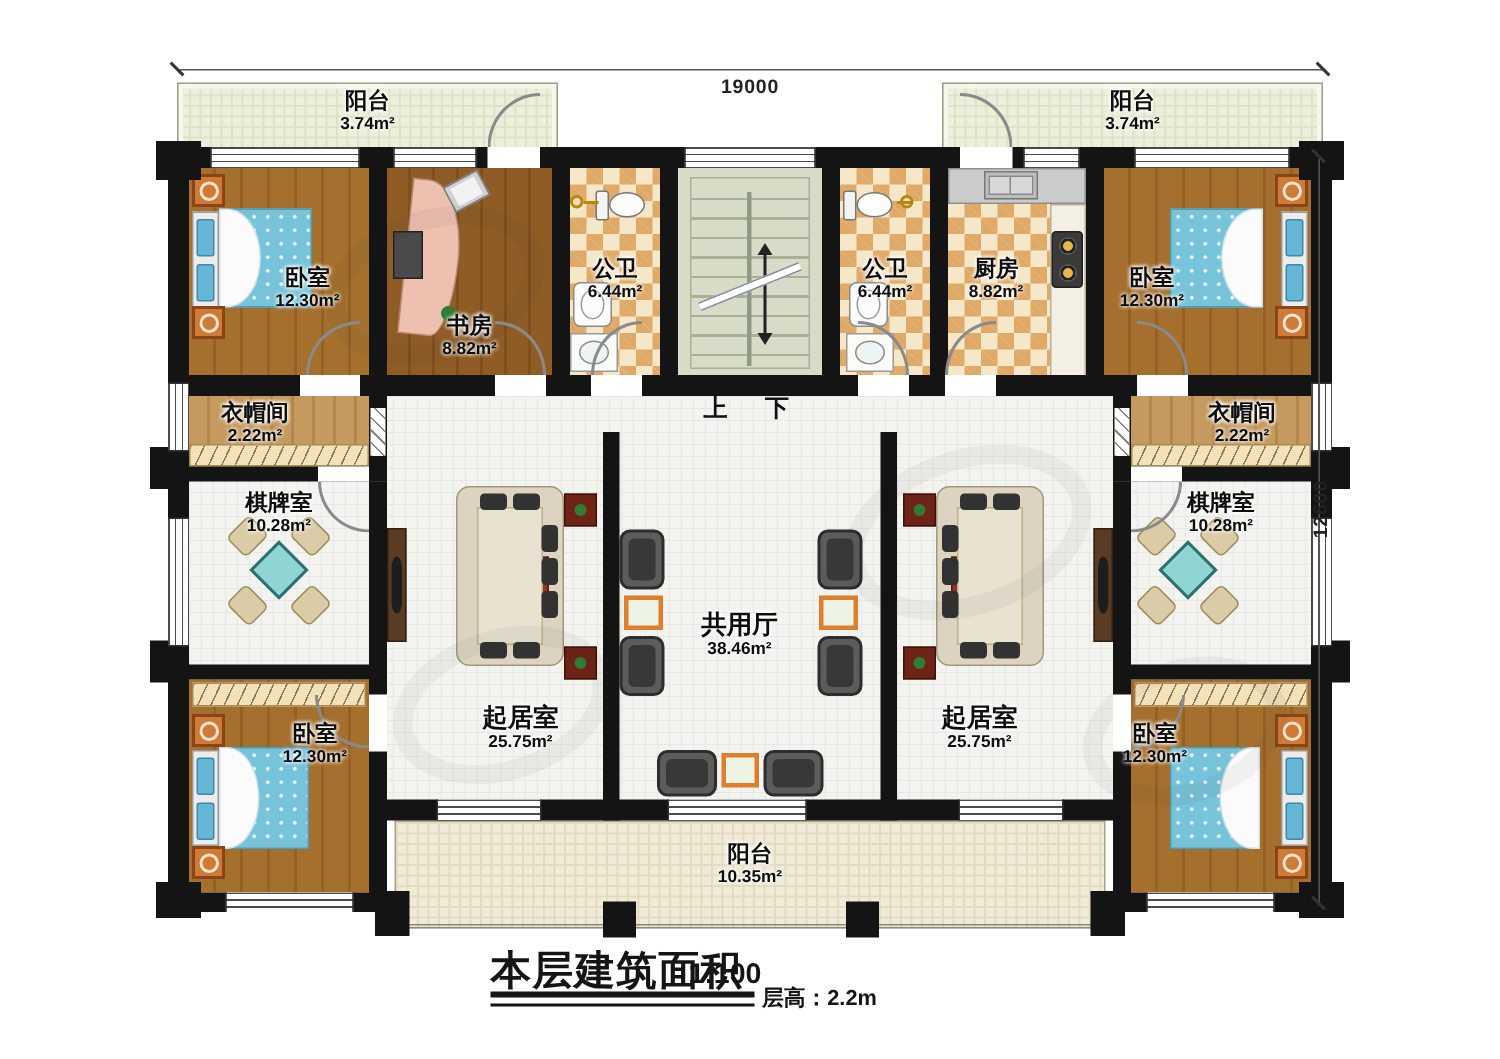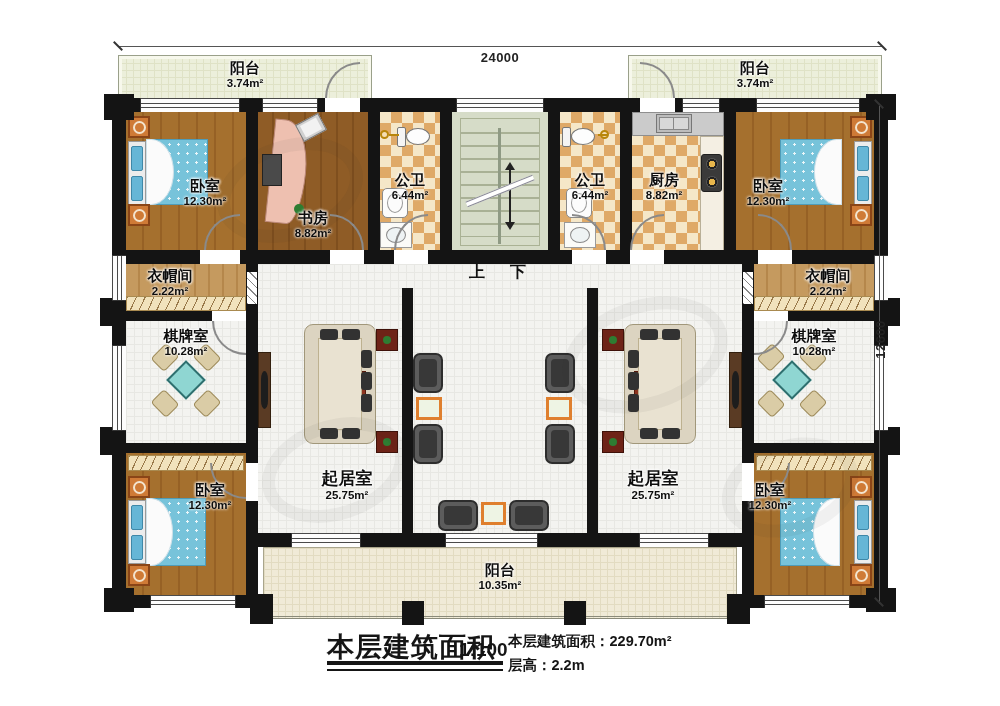--- a/index.html
+++ b/index.html
@@ -436,42 +436,45 @@
     <span class="ra">10.28m²</span>
   </div>
   <div class="room-label big" style="left:297px;top:470px;width:100px">
     <span class="rn">起居室</span>
     <span class="ra">25.75m²</span>
   </div>
   <div class="room-label big" style="left:603px;top:470px;width:100px">
     <span class="rn">起居室</span>
     <span class="ra">25.75m²</span>
   </div>
+  <div class="room-label big" style="left:443px;top:408px;width:100px">
+    <span class="rn">共用厅</span>
+    <span class="ra">38.46m²</span>
+  </div>
   <div class="room-label" style="left:165px;top:482px;width:90px">
     <span class="rn">卧室</span>
     <span class="ra">12.30m²</span>
   </div>
   <div class="room-label" style="left:725px;top:482px;width:90px">
     <span class="rn">卧室</span>
     <span class="ra">12.30m²</span>
   </div>
   <div class="room-label" style="left:440px;top:562px;width:120px">
     <span class="rn">阳台</span>
     <span class="ra">10.35m²</span>
   </div>
 
   <div class="dim-line-h" style="left:118px;top:46px;width:764px"></div>
   <div class="tick" style="left:112px;top:45px"></div>
   <div class="tick" style="left:876px;top:45px"></div>
-  <div class="dim-text" style="left:460px;top:50px;width:80px;text-align:center">24000</div>
+  <div class="dim-text" style="left:460px;top:50px;width:80px;text-align:center">19000</div>
   <div class="dim-line-v" style="left:879px;top:106px;height:498px"></div>
   <div class="tick" style="left:873px;top:103px"></div>
   <div class="tick" style="left:873px;top:601px"></div>
   <div class="dim-text" style="left:855px;top:332px;width:50px;text-align:center;transform:rotate(-90deg)">12600</div>
 
   <div class="pt" style="left:327px;top:629px">本层建筑面积</div>
   <div class="psc" style="left:459px;top:639px">1:100</div>
   <div class="uline" style="left:327px;top:661px;width:176px;height:4px"></div>
   <div class="uline" style="left:327px;top:669px;width:176px;height:2px"></div>
-  <div class="pinfo" style="left:508px;top:632px">本层建筑面积：229.70m²</div>
   <div class="pinfo" style="left:508px;top:656px">层高：2.2m</div>
 
 </div>
 
 </body></html>

